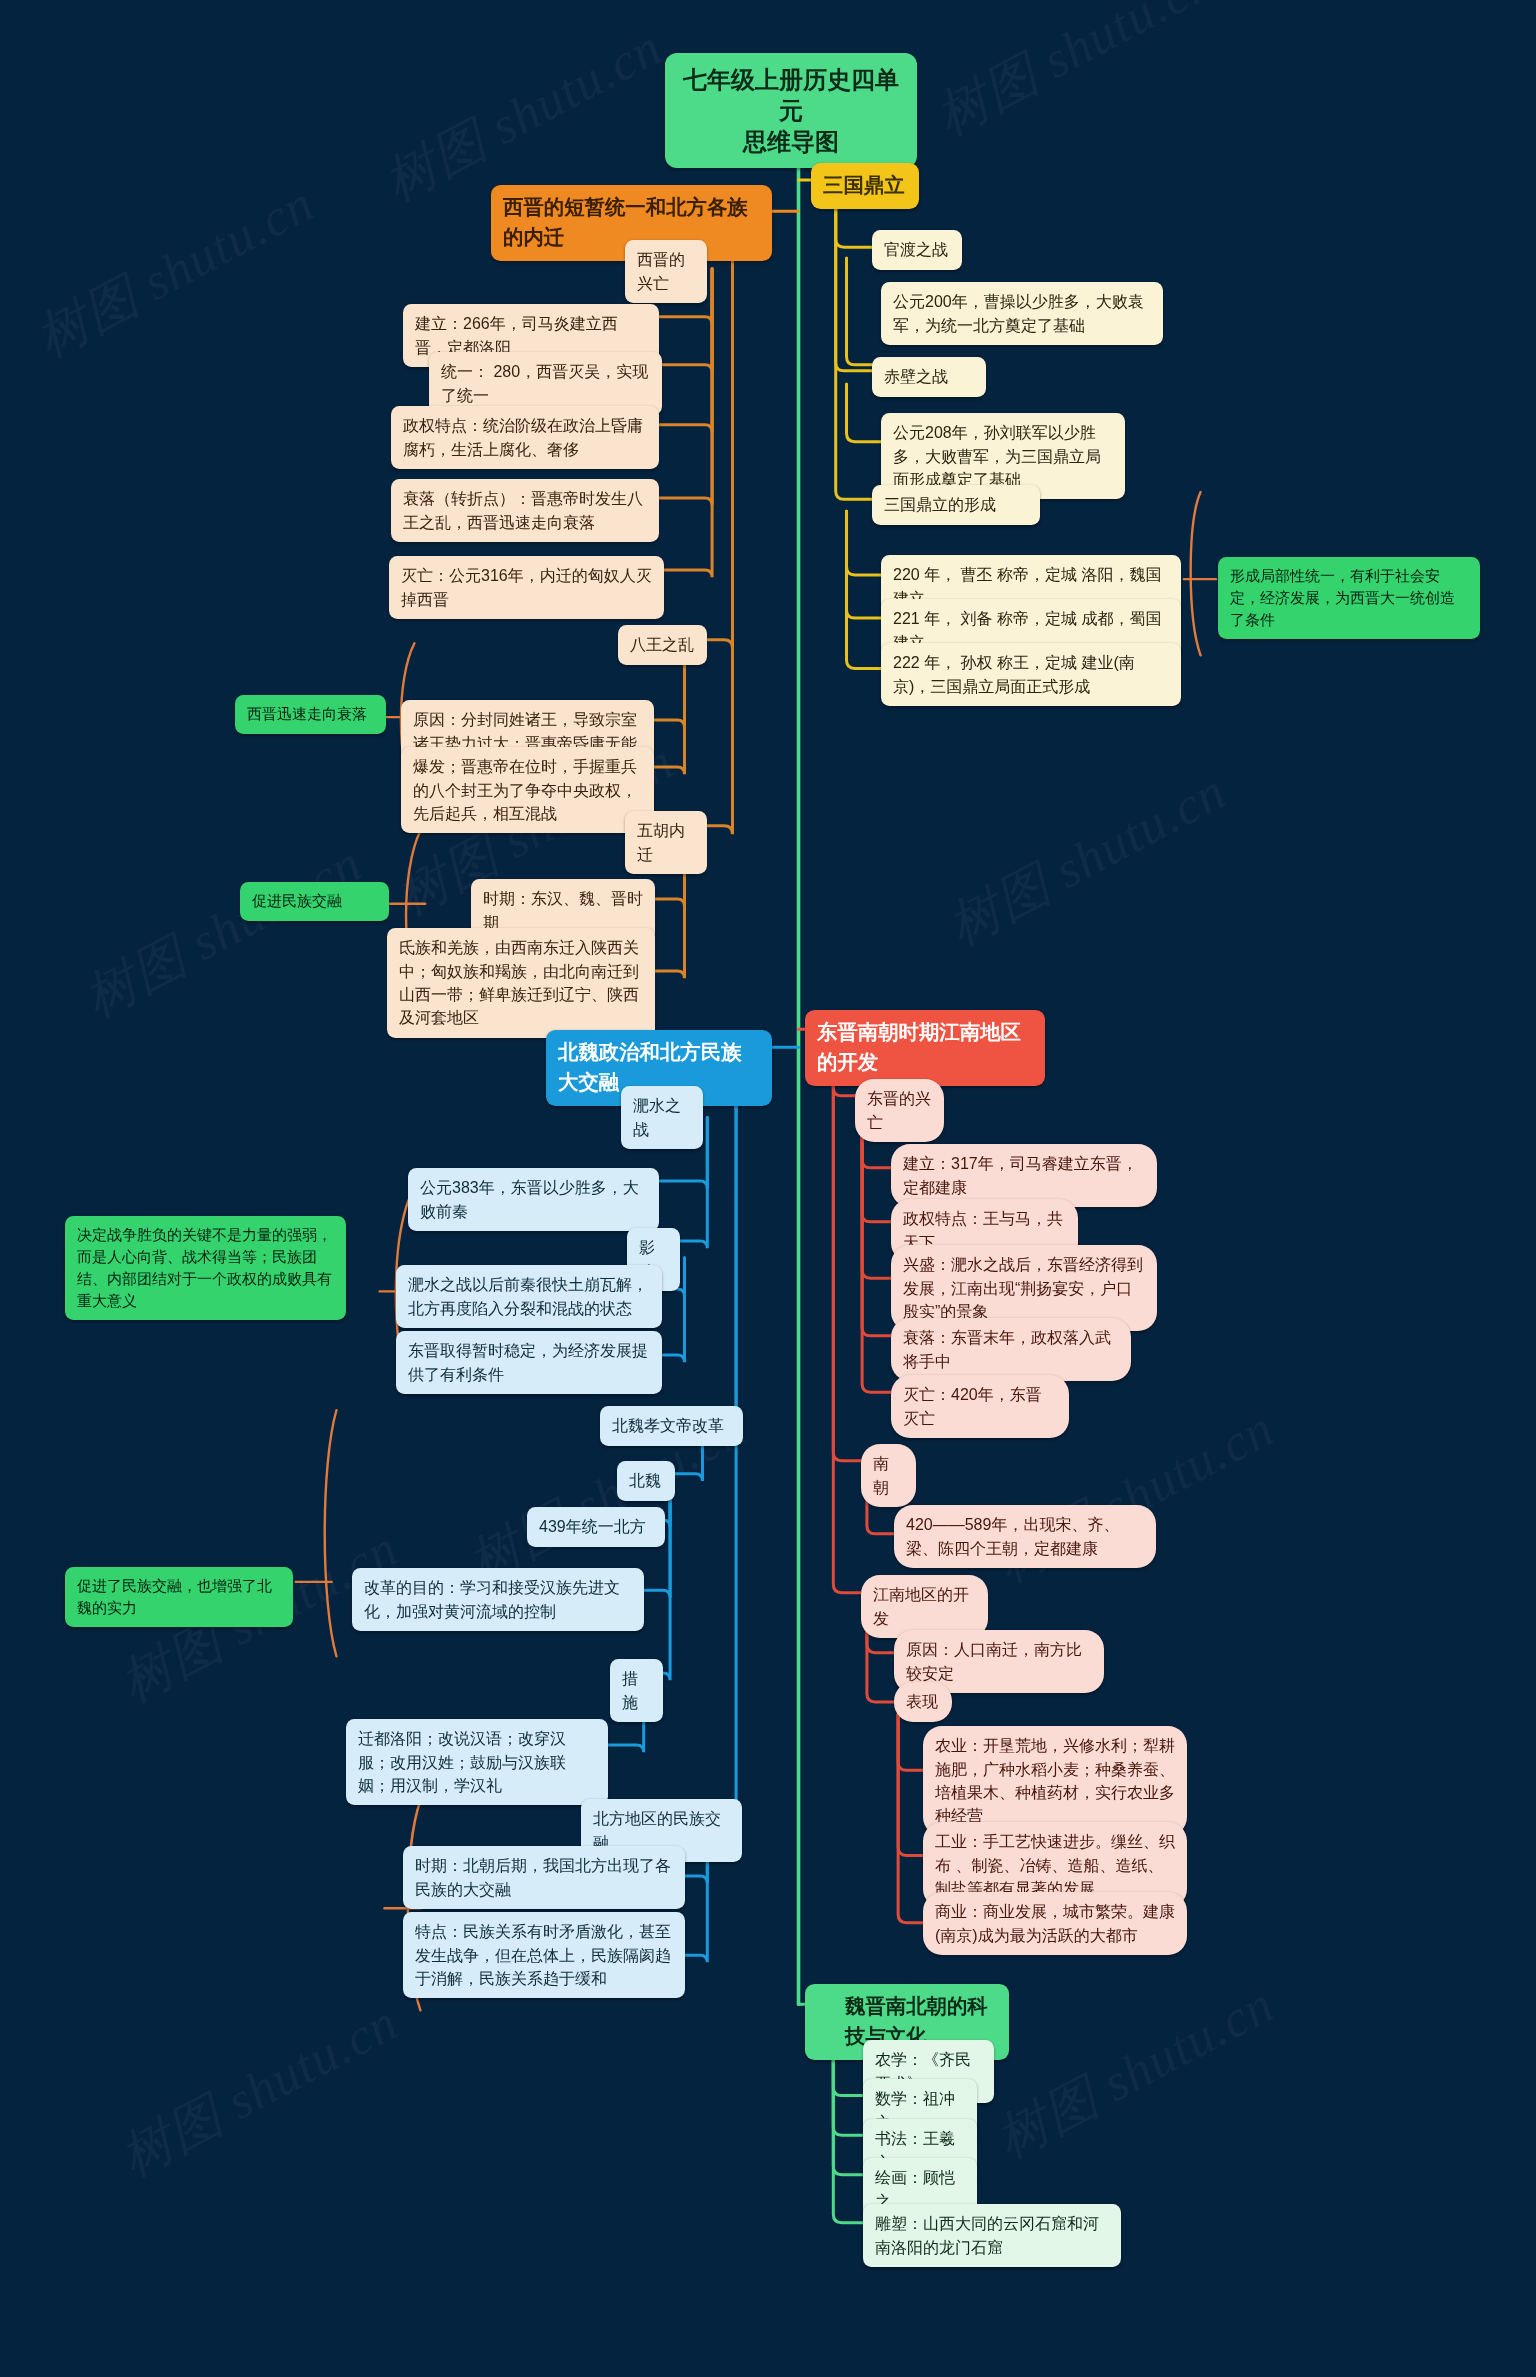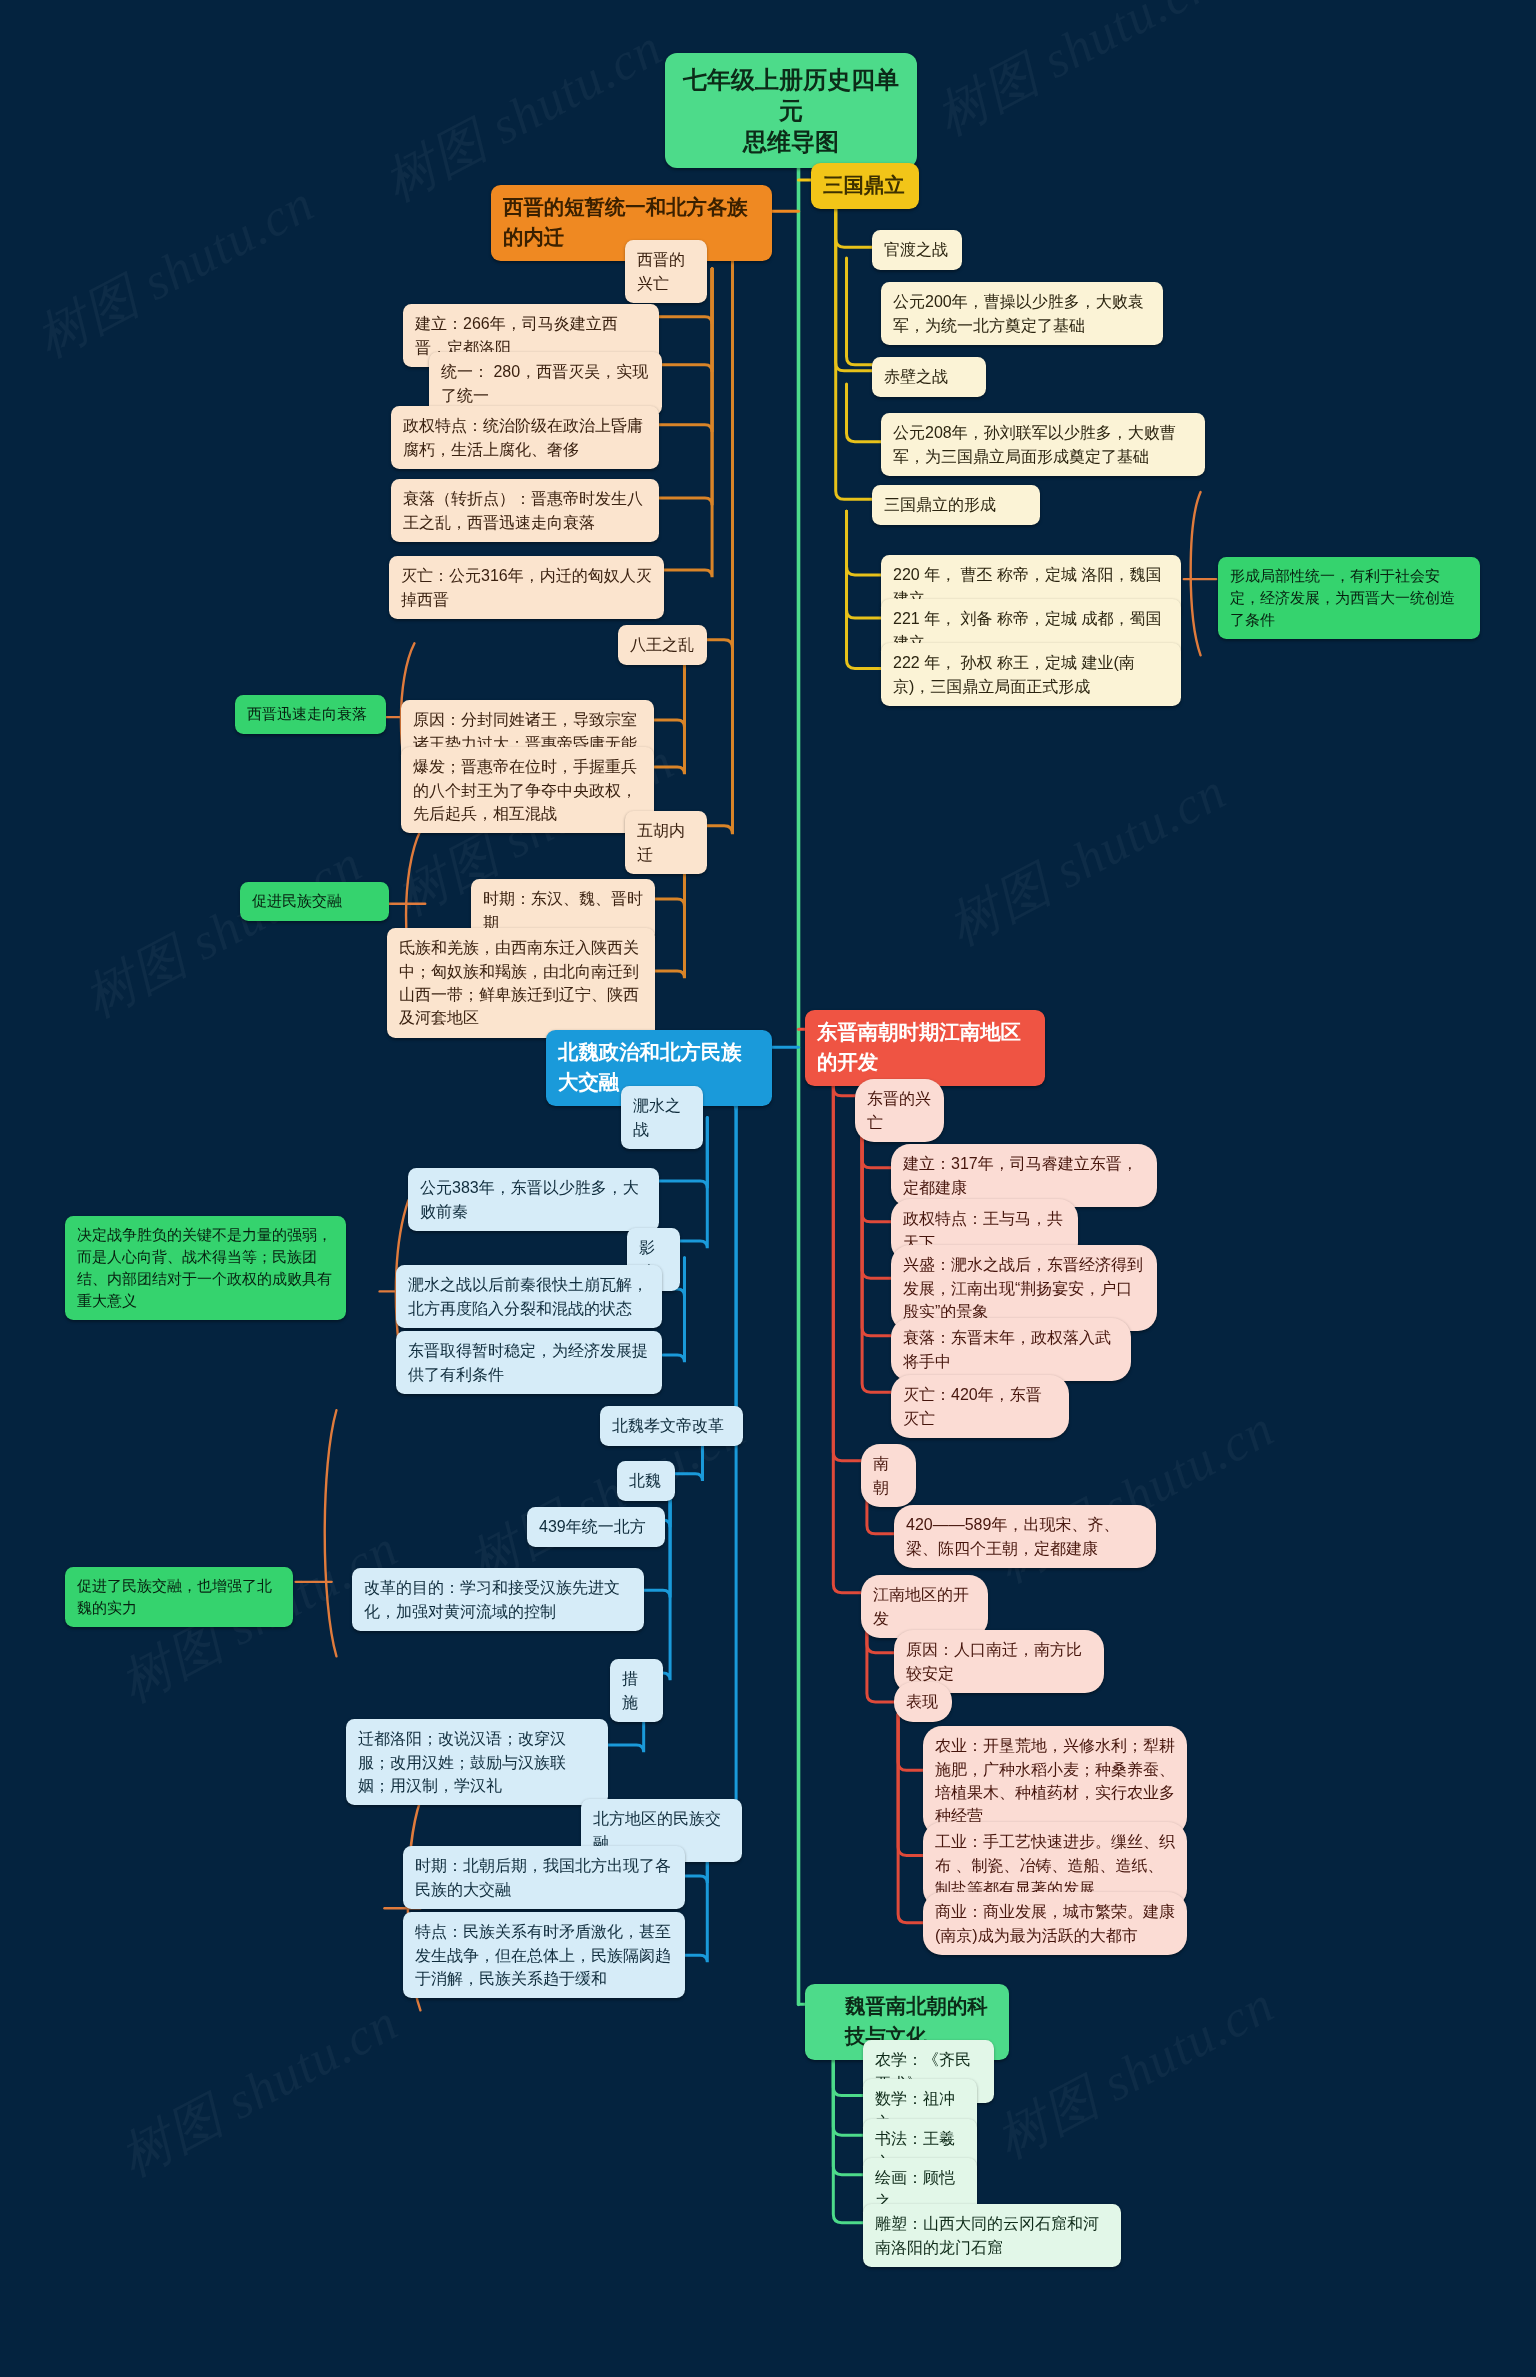--- a/index.html
+++ b/index.html
@@ -151,21 +151,21 @@
   </svg>
 
   <div class="node root" style="left:665px;top:53px;width:252px;">七年级上册历史四单元
 思维导图</div>
 
   <div class="node b-yellow-h" style="left:811px;top:163px;width:108px;">三国鼎立</div>
 
   <div class="node n-yellow" style="left:872px;top:230px;width:90px;">官渡之战</div>
   <div class="node n-yellow" style="left:881px;top:282px;width:282px;">公元200年，曹操以少胜多，大败袁军，为统一北方奠定了基础</div>
   <div class="node n-yellow" style="left:872px;top:357px;width:114px;">赤壁之战</div>
-  <div class="node n-yellow" style="left:881px;top:413px;width:324px;">公元208年，孙刘联军以少胜多，大败曹军，为三国鼎立局面形成奠定了基础</div>
+  <div class="node n-yellow" style="left:881px;top:413px;width:244px;">公元208年，孙刘联军以少胜多，大败曹军，为三国鼎立局面形成奠定了基础</div>
   <div class="node n-yellow" style="left:872px;top:485px;width:168px;">三国鼎立的形成</div>
   <div class="node n-yellow" style="left:881px;top:555px;width:300px;">220 年， 曹丕 称帝，定城 洛阳，魏国建立</div>
   <div class="node n-yellow" style="left:881px;top:599px;width:300px;">221 年， 刘备 称帝，定城 成都，蜀国建立</div>
   <div class="node n-yellow" style="left:881px;top:643px;width:300px;">222 年， 孙权 称王，定城 建业(南京)，三国鼎立局面正式形成</div>
 
   <div class="node callout" style="left:1218px;top:557px;width:262px;">形成局部性统一，有利于社会安定，经济发展，为西晋大一统创造了条件</div>
 
   <div class="node b-orange-h" style="left:491px;top:185px;width:281px;">西晋的短暂统一和北方各族的内迁</div>
 
   <div class="node n-orange" style="left:625px;top:240px;width:82px;">西晋的兴亡</div>

